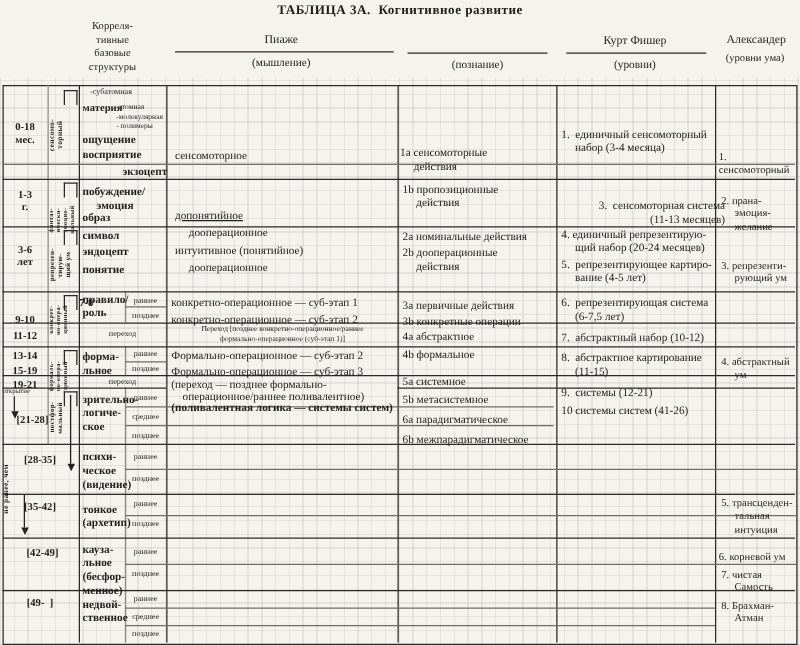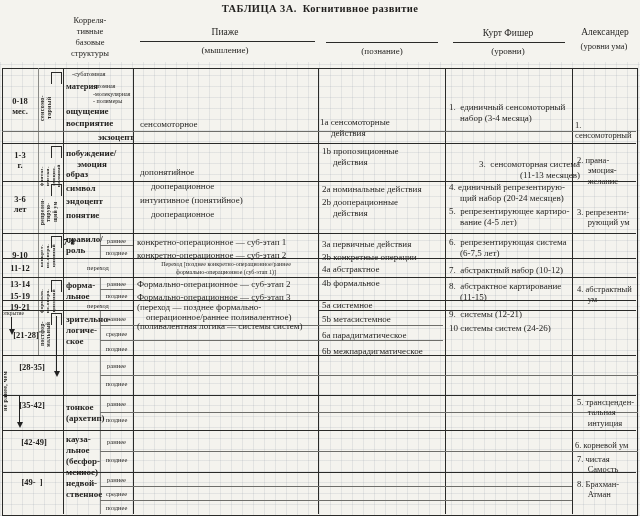--- a/index.html
+++ b/index.html
@@ -179,20 +179,23 @@
   <div class="t sm ctr" style="left:101px;top:292px;width:31px;">позднее</div>
   <div class="t sm ctr" style="left:70px;top:302px;width:56px;">переход</div>
 
   <div class="t b" style="left:66px;top:314px;width:36px;">зрительно-
 логиче-
 ское</div>
   <div class="t sm ctr" style="left:101px;top:315px;width:31px;">раннее</div>
   <div class="t sm ctr" style="left:101px;top:330px;width:31px;">среднее</div>
   <div class="t sm ctr" style="left:101px;top:345px;width:31px;">позднее</div>
 
+  <div class="t b" style="left:66px;top:360px;width:42px;">психи-
+ческое
+(видение)</div>
   <div class="t sm ctr" style="left:101px;top:362px;width:31px;">раннее</div>
   <div class="t sm ctr" style="left:101px;top:380px;width:31px;">позднее</div>
 
   <div class="t b" style="left:66px;top:402px;width:46px;">тонкое
 (архетип)</div>
   <div class="t sm ctr" style="left:101px;top:400px;width:31px;">раннее</div>
   <div class="t sm ctr" style="left:101px;top:416px;width:31px;">позднее</div>
 
   <div class="t b" style="left:66px;top:434px;width:44px;">кауза-
 льное
@@ -201,33 +204,33 @@
   <div class="t sm ctr" style="left:101px;top:438px;width:31px;">раннее</div>
   <div class="t sm ctr" style="left:101px;top:456px;width:31px;">позднее</div>
 
   <div class="t b" style="left:66px;top:478px;width:52px;">недвой-
 ственное</div>
   <div class="t sm ctr" style="left:101px;top:476px;width:31px;">раннее</div>
   <div class="t sm ctr" style="left:101px;top:490px;width:31px;">среднее</div>
   <div class="t sm ctr" style="left:101px;top:504px;width:31px;">позднее</div>
 
   <div class="t" style="left:140px;top:119px;width:172px;">сенсомоторное</div>
-  <div class="t" style="left:140px;top:167px;width:172px;">допонятийное</div>
+  <div class="t" style="left:140px;top:167px;width:172px;text-decoration:underline;">допонятийное</div>
   <div class="t" style="left:151px;top:181px;width:172px;">дооперационное</div>
   <div class="t" style="left:140px;top:195px;width:172px;">интуитивное (понятийное)</div>
   <div class="t" style="left:151px;top:209px;width:172px;">дооперационное</div>
   <div class="t" style="left:137px;top:237px;width:178px;">конкретно-операционное — суб-этап 1</div>
   <div class="t" style="left:137px;top:250px;width:178px;">конкретно-операционное — суб-этап 2</div>
   <div class="t xs ctr" style="left:139px;top:261px;width:174px;">Переход [позднее конкретно-операционное/раннее
 формально-операционное (суб-этап 1)]</div>
   <div class="t" style="left:137px;top:279px;width:178px;">Формально-операционное — суб-этап 2</div>
   <div class="t" style="left:137px;top:292px;width:178px;">Формально-операционное — суб-этап 3</div>
   <div class="t" style="left:137px;top:303px;width:178px;line-height:1.1;">(переход — позднее формально-
     операционное/раннее поливалентное)</div>
-  <div class="t" style="left:137px;top:321px;width:180px;">(поливалентная логика — системы систем)</div>
+  <div class="t" style="left:137px;top:321px;width:180px;font-weight:bold;">(поливалентная логика — системы систем)</div>
 
   <div class="t hang" style="left:320px;top:117px;width:118px;">1a сенсомоторные
 действия</div>
   <div class="t hang" style="left:322px;top:146px;width:118px;">1b пропозиционные
 действия</div>
   <div class="t hang" style="left:322px;top:184px;width:118px;">2a номинальные действия</div>
   <div class="t hang" style="left:322px;top:197px;width:118px;">2b дооперационные
 действия</div>
   <div class="t hang" style="left:322px;top:239px;width:118px;">3a первичные действия</div>
   <div class="t hang" style="left:322px;top:252px;width:118px;">3b конкретные операции</div>
@@ -245,21 +248,21 @@
   <div class="t hang" style="left:449px;top:182px;width:120px;">4. единичный репрезентирую-
 щий набор (20-24 месяцев)</div>
   <div class="t hang" style="left:449px;top:206px;width:120px;">5.  репрезентирующее картиро-
 вание (4-5 лет)</div>
   <div class="t hang" style="left:449px;top:237px;width:120px;">6.  репрезентирующая система
 (6-7,5 лет)</div>
   <div class="t hang" style="left:449px;top:265px;width:120px;">7.  абстрактный набор (10-12)</div>
   <div class="t hang" style="left:449px;top:281px;width:120px;">8.  абстрактное картирование
 (11-15)</div>
   <div class="t hang" style="left:449px;top:309px;width:120px;">9.  системы (12-21)</div>
-  <div class="t hang" style="left:449px;top:323px;width:120px;">10 системы систем (24-26)</div>
+  <div class="t hang" style="left:449px;top:323px;width:120px;">10 системы систем (41-26)</div>
 
   <div class="t f85" style="left:575px;top:120px;width:62px;">1. сенсомоторный</div>
   <div class="t f85" style="left:577px;top:155px;width:60px;">2. прана-
      эмоция-
      желание</div>
   <div class="t f85" style="left:577px;top:207px;width:60px;">3. репрезенти-
      рующий ум</div>
   <div class="t f85" style="left:577px;top:284px;width:60px;">4. абстрактный
      ум</div>
   <div class="t f85" style="left:577px;top:397px;width:60px;">5. трансценден-

